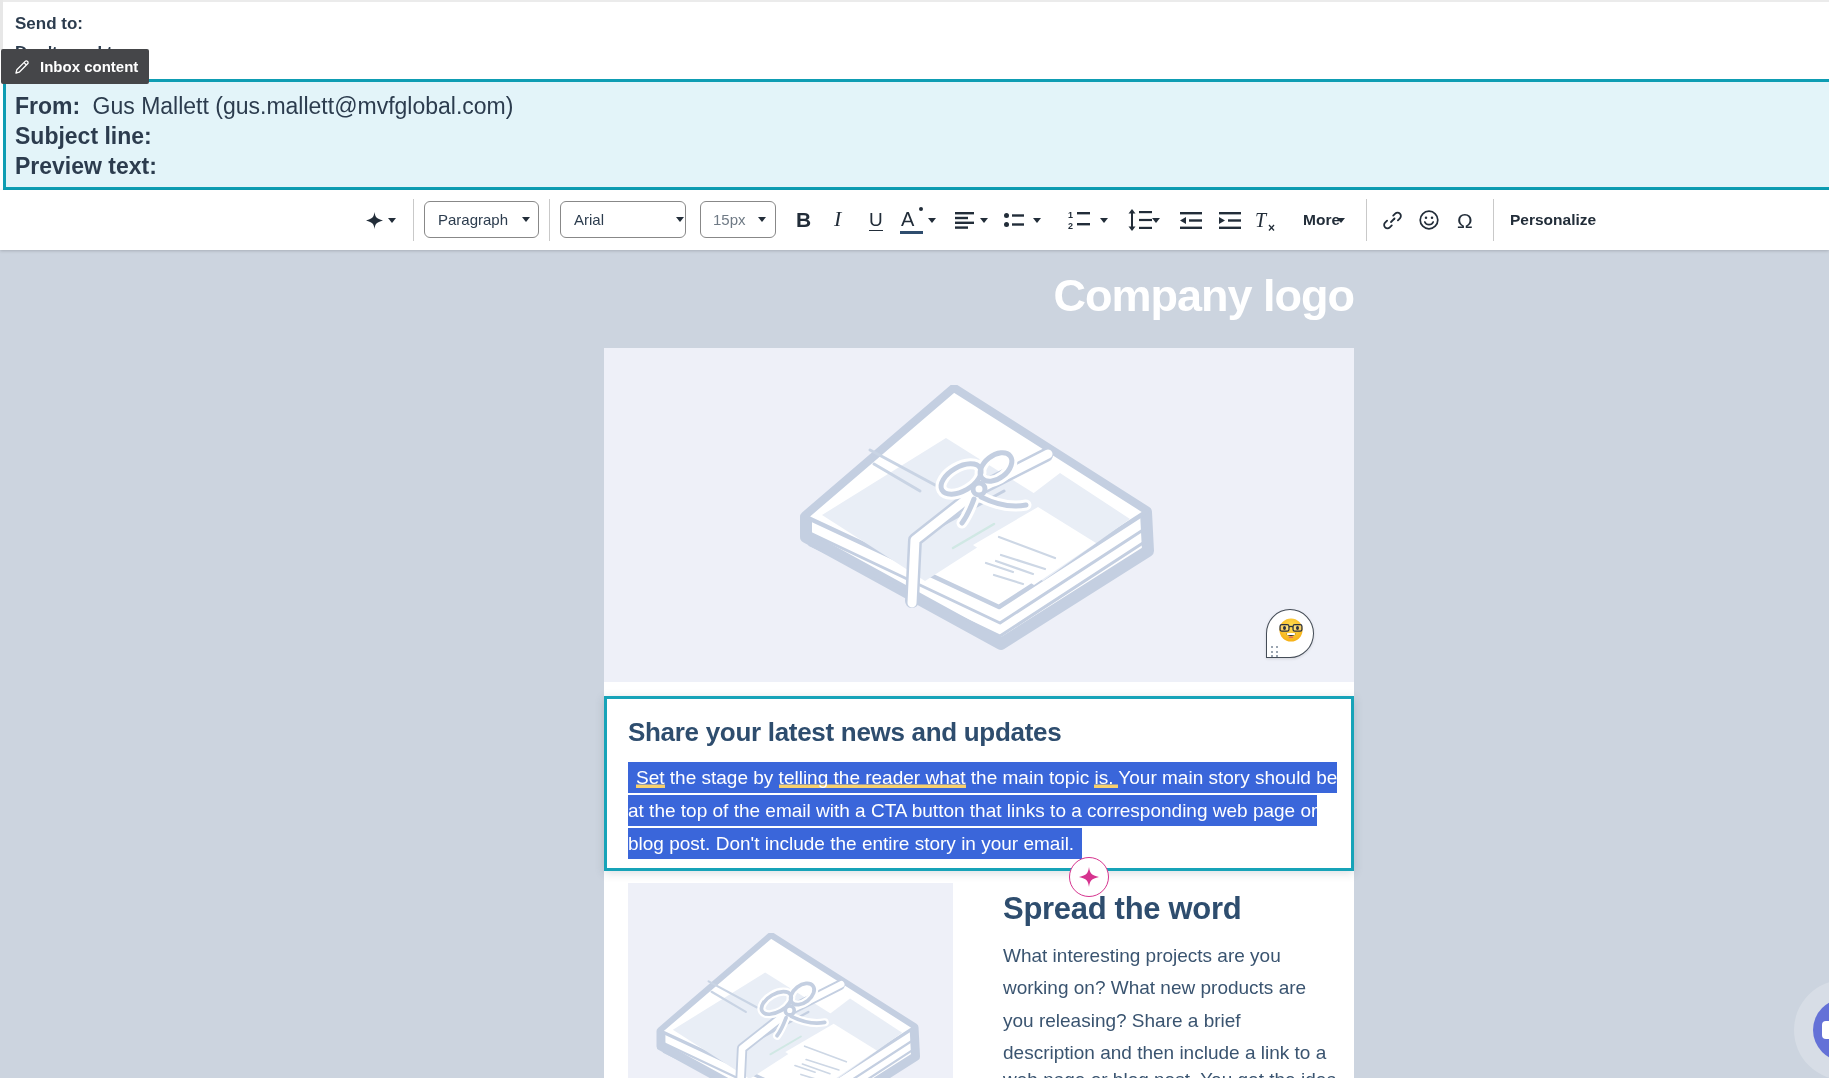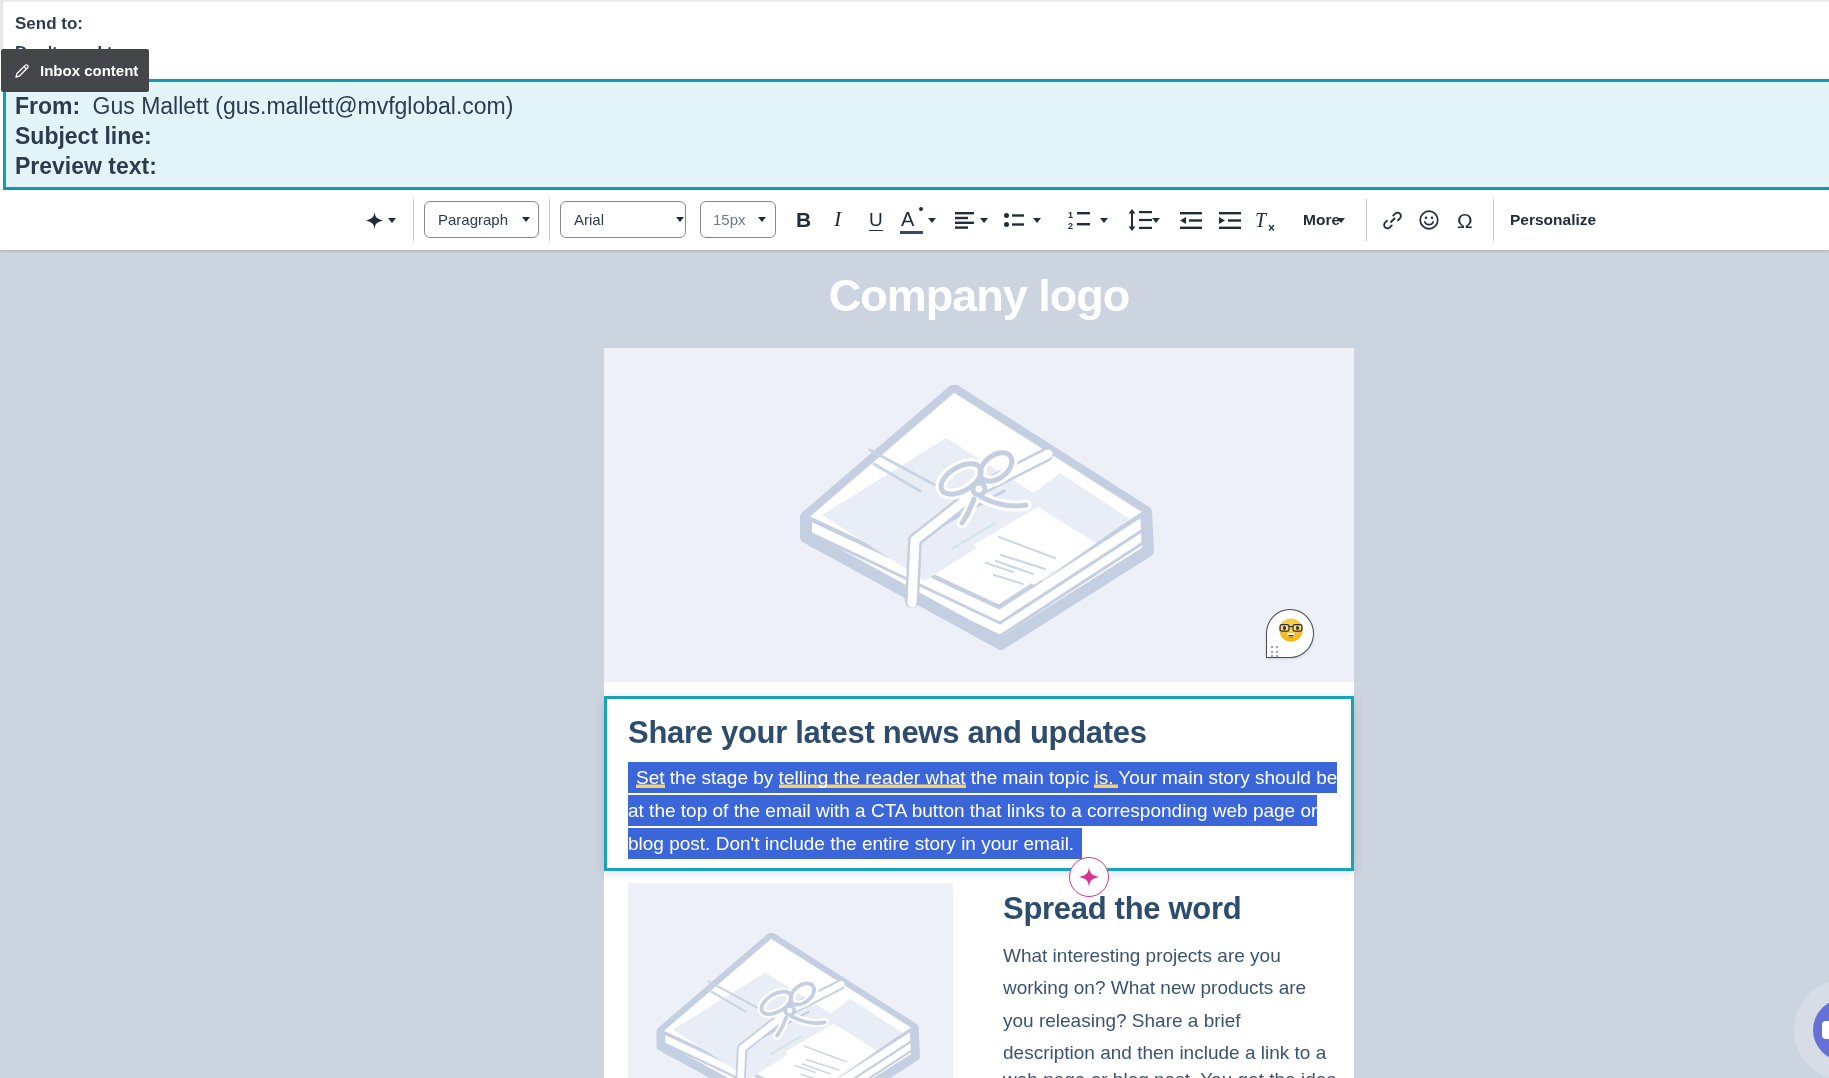--- a/index.html
+++ b/index.html
@@ -5,46 +5,46 @@
   * { margin:0; padding:0; box-sizing:border-box; }
   html,body { width:1829px; height:1078px; overflow:hidden; background:#ffffff;
     font-family:"Liberation Sans", sans-serif; }
   .abs { position:absolute; }
   #page { position:relative; width:1829px; height:1078px; overflow:hidden; }
 
   
   .lbl { font-weight:bold; color:#2c3c4e; font-size:17px; line-height:17px; }
   #sendto { left:15px; top:15px; }
   #hiddenline { left:15px; top:44px; }
-  #tooltip { left:1px; top:49px; height:43px; background:#454649; border-radius:2px;
+  #tooltip { left:1px; top:49px; height:35px; background:#454649; border-radius:2px;
     color:#ffffff; display:flex; align-items:center; padding:0 11px 0 13px; gap:10px; }
   #tooltip span { font-weight:bold; font-size:15px; }
   #infobox { left:3px; top:79px; width:1830px; height:111px; background:#e3f4f9;
     border:3px solid #0e9db3; }
   .irow { position:absolute; left:9px; font-size:23px; color:#2c3c4e; line-height:18px; }
   .irow b { margin-right:6px; }
 
   
   #toolbar { left:0; top:190px; width:1829px; height:60px; background:#fff;
     box-shadow:0 1px 3px rgba(0,0,0,0.18); z-index:5; }
   .sep { position:absolute; top:9px; width:1px; height:42px; background:#c9c9c9; }
   .tbtn { position:absolute; top:11px; height:37px; border:1px solid #888888; border-radius:6px;
     font-size:15px; color:#2c3c4e; display:flex; align-items:center; }
   .caret { width:0; height:0; border-left:4.5px solid transparent; border-right:4.5px solid transparent;
     border-top:5px solid #222d39; display:inline-block; }
   .ticon { position:absolute; color:#222d39; }
 
   
   #canvas { left:0; top:250px; width:1829px; height:828px; background:#ccd4df; }
-  #complogo { left:604px; top:273px; width:750px; text-align:center; color:#ffffff;
+  #complogo { left:604px; top:273px; width:750px; text-align:right; color:#ffffff;
     font-weight:bold; font-size:45px; line-height:45px; letter-spacing:-1px; }
   #imgblock1 { left:604px; top:348px; width:750px; height:334px; background:#eef0f8; }
   #whitesec { left:604px; top:682px; width:750px; height:396px; background:#ffffff; }
   #selblock { left:604px; top:696px; width:750px; height:175px; border:3px solid #17a3b8; box-shadow:0 2px 9px rgba(51,71,91,0.18); }
-  #h1a { left:628px; top:717px; font-size:31px; line-height:31px; font-weight:bold; color:#2e4d6e; letter-spacing:-0.3px;}
+  #h1a { left:628px; top:717px; font-size:26px; line-height:31px; font-weight:bold; color:#2e4d6e; letter-spacing:-0.3px;}
   #para1 { left:628px; top:761px; width:710px; font-size:19px; line-height:33px; color:#33475b; }
   .hl { background:#3a66da; color:#ffffff; padding:5px 8px; }
   .gr { box-shadow: inset 0 -3.5px 0 #f7d06e; }
   #sparkbtn { left:1069px; top:857px; width:40px; height:40px; border-radius:50%;
     background:#ffffff; border:1.6px solid #d6348f; display:flex; align-items:center; justify-content:center; }
   #imgblock2 { left:628px; top:883px; width:325px; height:195px; background:#eef0f8; overflow:hidden; }
   #h2a { left:1003px; top:893px; font-size:31px; line-height:31px; font-weight:bold; color:#2e4d6e; letter-spacing:-0.3px;}
   #para2 { left:1003px; top:940px; font-size:19px; line-height:32.3px; color:#3a5470; }
 
   

